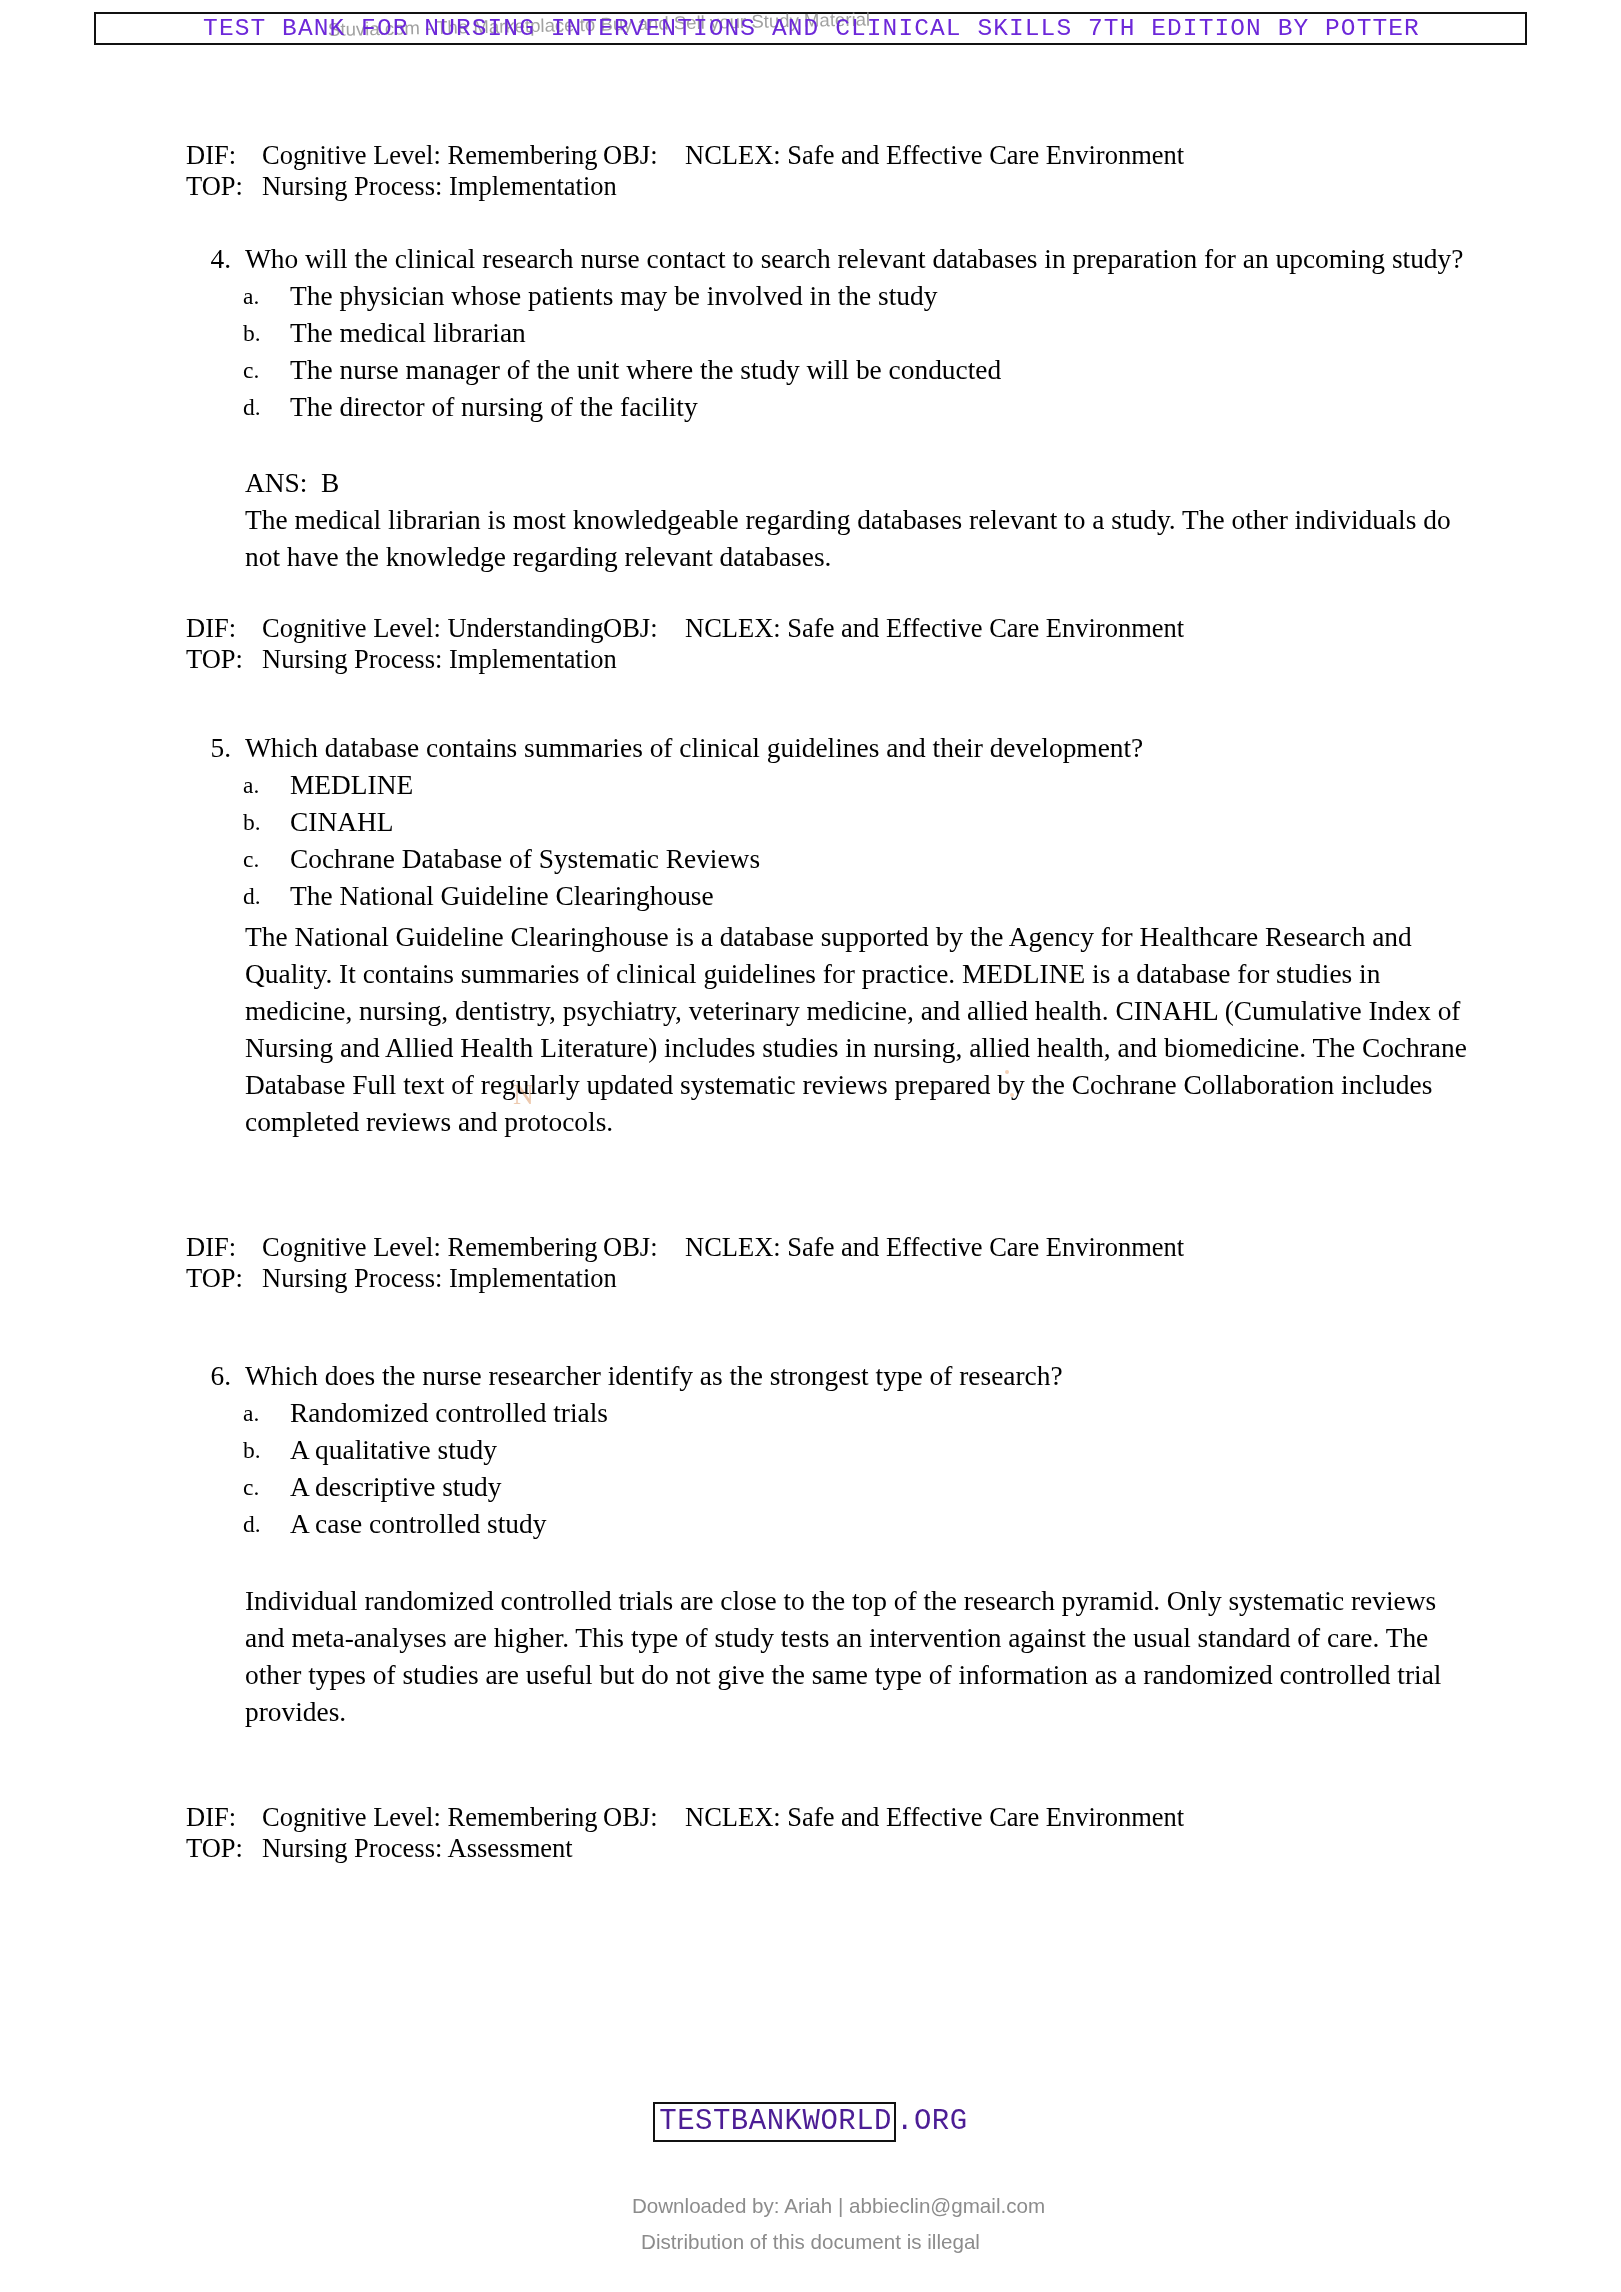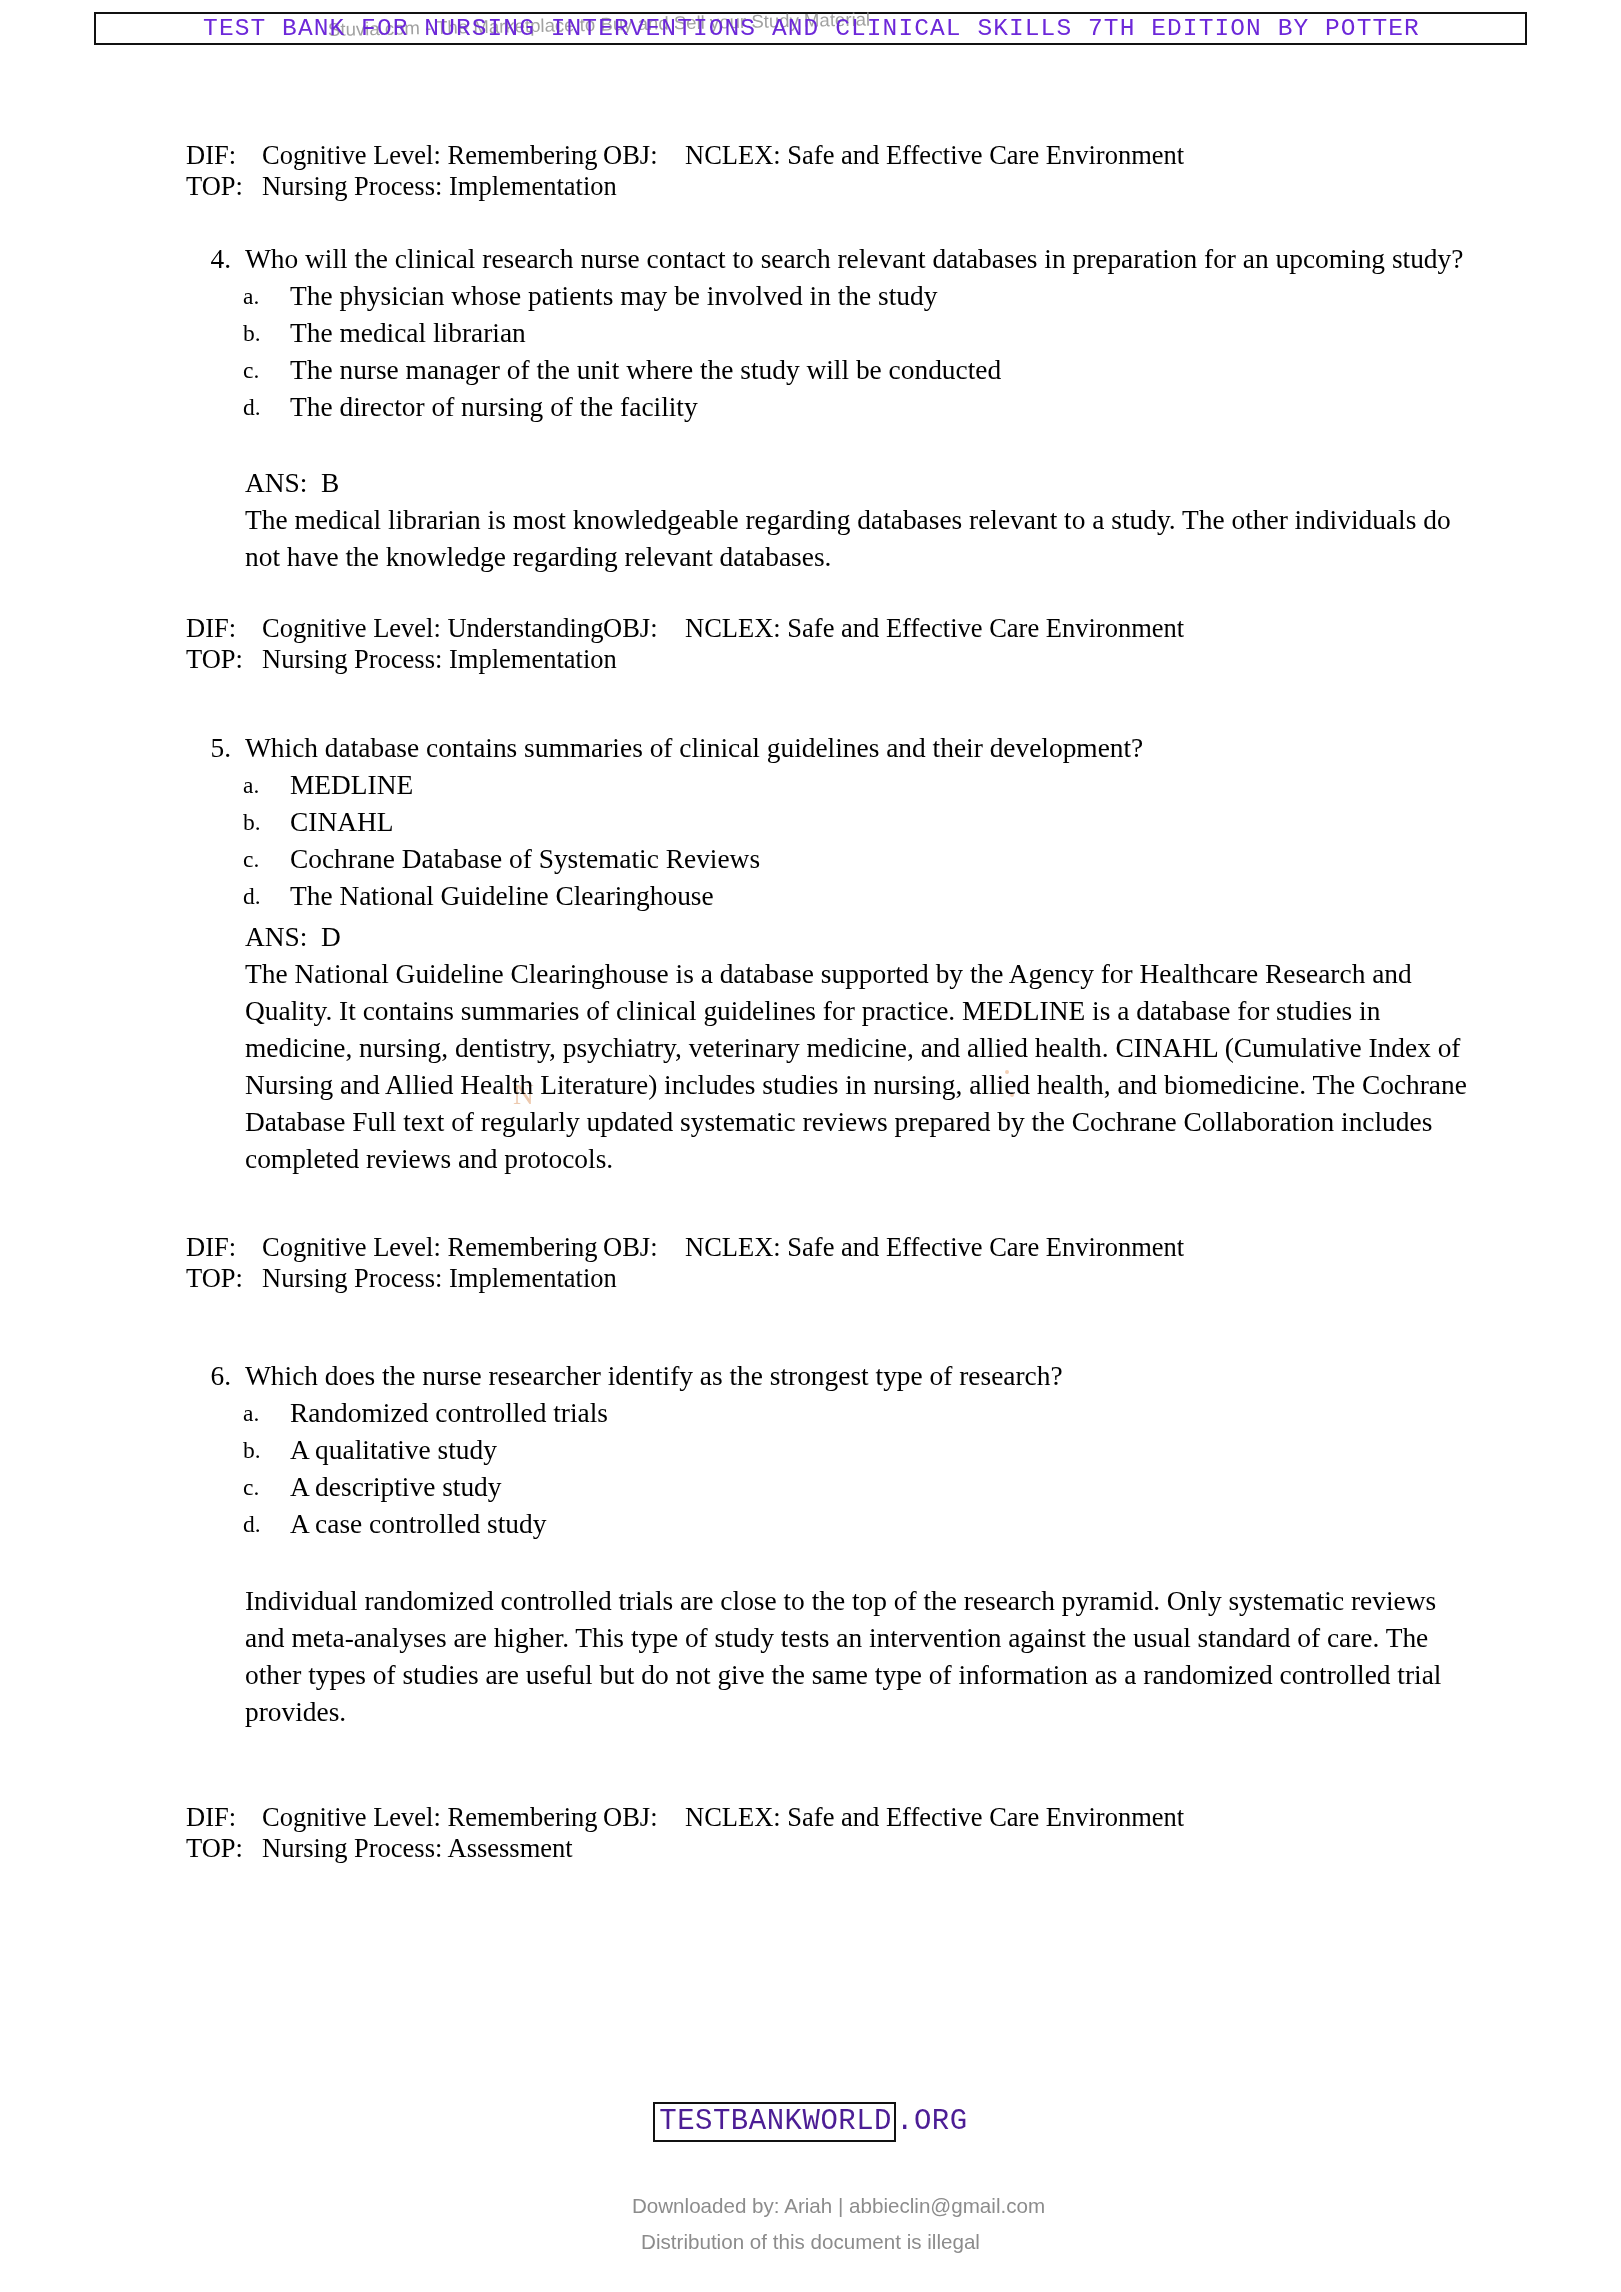--- a/index.html
+++ b/index.html
@@ -268,24 +268,20 @@
       <span class="opt-letter">c.</span>
       <span>Cochrane Database of Systematic Reviews</span>
     </div>
     <div class="opt">
       <span class="opt-letter">d.</span>
       <span>The National Guideline Clearinghouse</span>
     </div>
   </div>
 
   <div class="q-block" style="left:196px; top:919px;">
-    <div class="ans-line">
-      <span>ANS:</span>&nbsp;
-      <span>D</span>
-    </div>
     <div class="rationale">The National Guideline Clearinghouse is a database supported by the Agency for Healthcare Research and Quality. It contains summaries of clinical guidelines for practice. MEDLINE is a database for studies in medicine, nursing, dentistry, psychiatry, veterinary medicine, and allied health. CINAHL (Cumulative Index of Nursing and Allied Health Literature) includes studies in nursing, allied health, and biomedicine. The Cochrane Database Full text of regularly updated systematic reviews prepared by the Cochrane Collaboration includes completed reviews and protocols.</div>
   </div>
 
   <div class="meta-block" style="left:186px; top:1232px;">
     <span class="meta-row">
       <span class="meta-key">DIF:</span><span class="meta-val-dif">Cognitive Level: Remembering</span><span class="meta-key-obj">OBJ:</span><span>NCLEX: Safe and Effective Care Environment</span>
     </span>
     <span class="meta-row">
       <span class="meta-key">TOP:</span><span>Nursing Process: Implementation</span>
     </span>

